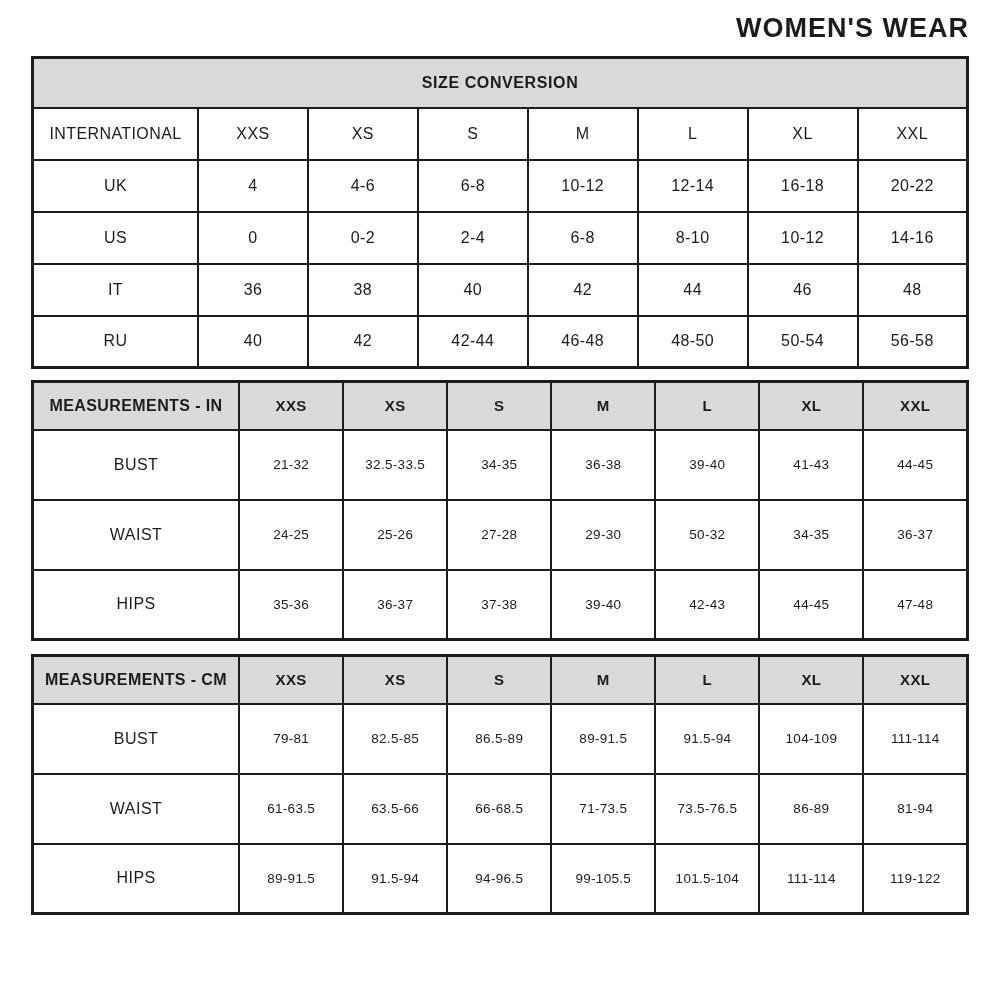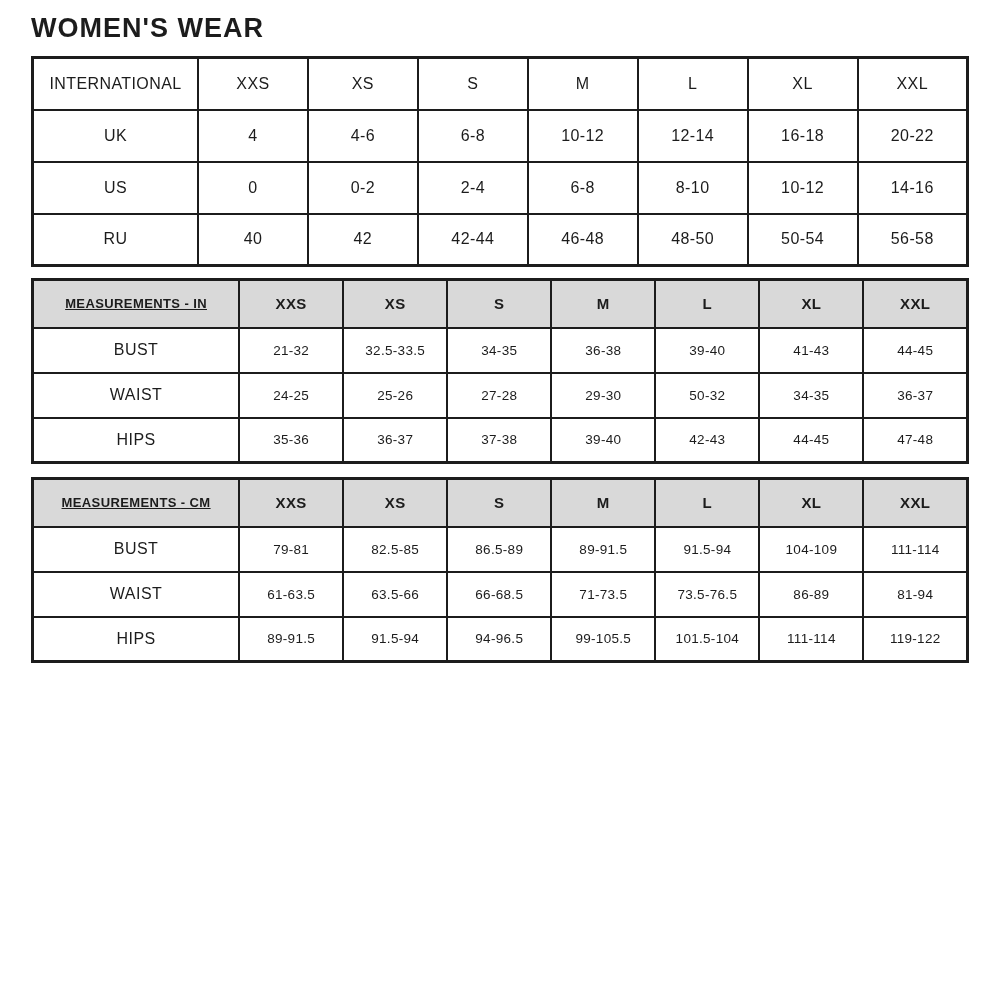--- a/index.html
+++ b/index.html
@@ -13,21 +13,21 @@
   body{
     width:1000px;height:1000px;
     background:var(--bg);
     font-family:"Liberation Sans","DejaVu Sans",sans-serif;
     color:var(--text);
   }
   .page{width:1000px;height:1000px;padding:0 31px;overflow:hidden;}
   .page-title{
     margin:0;
     padding:13px 0 12px 0;
-    text-align:left;
+    text-align:right;
     font-size:27px;
     font-weight:700;
     letter-spacing:1px;
     color:var(--text);
   }
   table{
     border-collapse:collapse;
     table-layout:fixed;
     width:938px;
     border:3px solid var(--border);
@@ -53,22 +53,22 @@
   .t1 col.c-first{width:17.7%;}
   
   .tm{margin-bottom:13px;}
   .tm thead td{
     height:48px;
     background:var(--header-bg);
     font-weight:700;
     font-size:15px;
     letter-spacing:.4px;
   }
-  .tm thead td.first{font-size:13px;text-decoration:underline;}
-  .tm tbody td{height:45px;font-size:13.5px;letter-spacing:.3px;}
+  .tm thead td.first{font-size:16px;}
+  .tm tbody td{height:70px;font-size:13.5px;letter-spacing:.3px;}
   .tm tbody td.first{font-size:16px;letter-spacing:.5px;}
   .tm col.c-first{width:22.1%;}
 </style>
 </head>
 <body>
 
 <div class="page">
 
   <h1 class="page-title">WOMEN'S WEAR</h1>
 
@@ -77,20 +77,23 @@
       <col class="c-first">
         <col>
         <col>
         <col>
         <col>
         <col>
         <col>
         <col>
     </colgroup>
     <thead>
+      <tr>
+        <td colspan="8" class="banner">SIZE CONVERSION</td>
+      </tr>
       <tr id="sc-cols">
           <td class="first">INTERNATIONAL</td>
           <td>XXS</td>
           <td>XS</td>
           <td>S</td>
           <td>M</td>
           <td>L</td>
           <td>XL</td>
           <td>XXL</td>
         </tr>
@@ -108,20 +111,30 @@
         </tr>
         <tr>
           <td class="first">US</td>
           <td>0</td>
           <td>0-2</td>
           <td>2-4</td>
           <td>6-8</td>
           <td>8-10</td>
           <td>10-12</td>
           <td>14-16</td>
+        </tr>
+        <tr>
+          <td class="first">IT</td>
+          <td>36</td>
+          <td>38</td>
+          <td>40</td>
+          <td>42</td>
+          <td>44</td>
+          <td>46</td>
+          <td>48</td>
         </tr>
         <tr>
           <td class="first">RU</td>
           <td>40</td>
           <td>42</td>
           <td>42-44</td>
           <td>46-48</td>
           <td>48-50</td>
           <td>50-54</td>
           <td>56-58</td>

